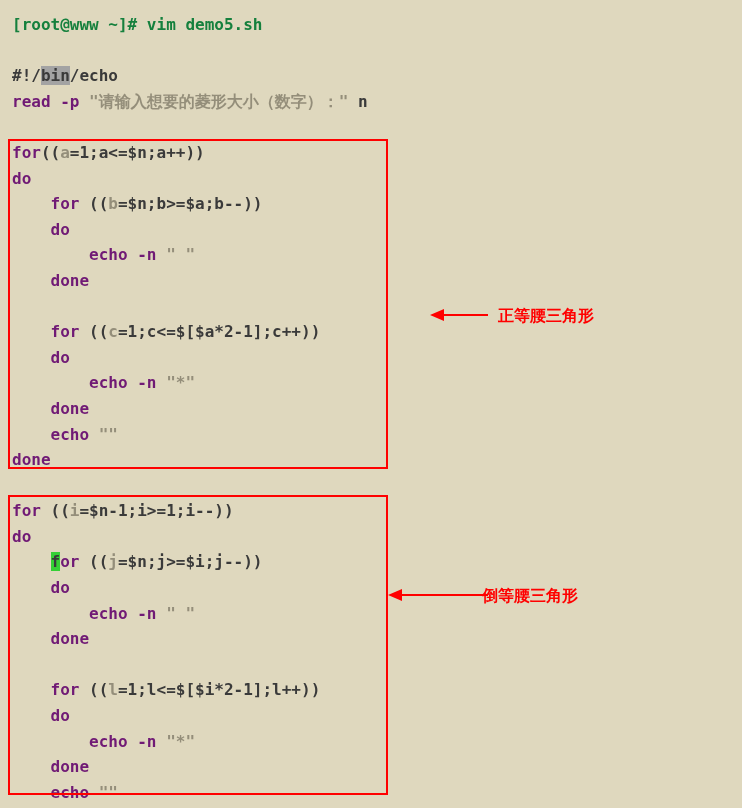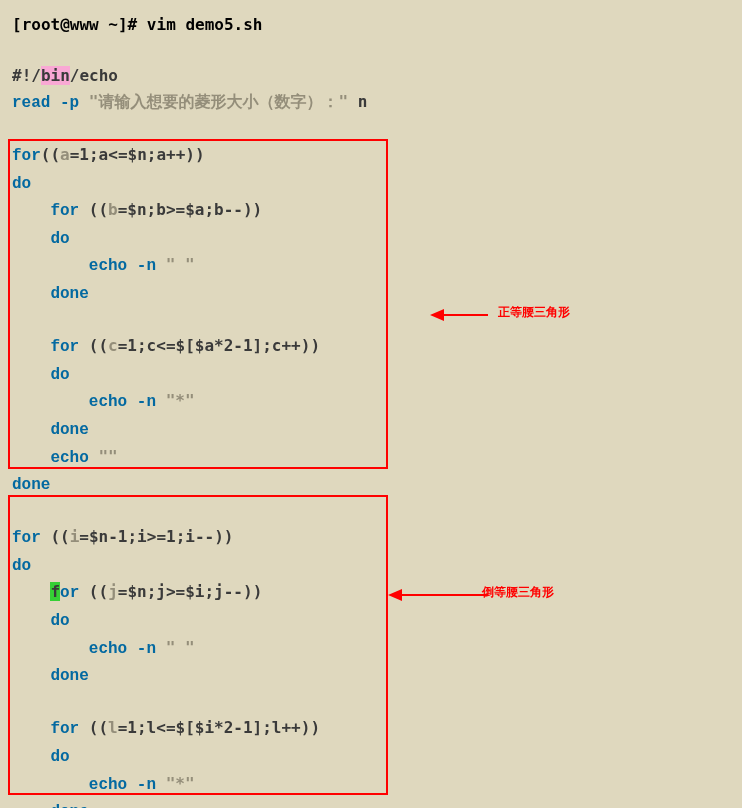--- a/index.html
+++ b/index.html
@@ -7,38 +7,38 @@
       background: #dfd8be;
       font-family: "DejaVu Sans Mono", Consolas, monospace;
       font-size: 16px;
       line-height: 1.6;
       padding: 12px;
       width: 742px;
       height: 808px;
       position: relative;
     }
     .line { white-space: pre; }
-    .txt-cmd { color: #000000; font-weight: 700; }
+    .txt-cmd { color: #15803d; font-weight: 700; }
     .txt-dark { color: #3a3a3a; font-weight: 700; }
-    .txt-orange { color: #0369a1; font-weight: 700; font-family: Liberation Mono, monospace; }
+    .txt-orange { color: #701a75; font-weight: 700; }
     .txt-gray { color: #948e7a; font-weight: 700; }
-    .hl-orange { background: #f9a8d4; color: #3a3a3a; font-weight: 700; }
+    .hl-orange { background: #a3a3a3; color: #3a3a3a; font-weight: 700; }
     .hl-green { background: #35d035; color: #3a3a3a; font-weight: 700; }
     .red-box {
       position: absolute;
       border: 2px solid #ff0000;
       pointer-events: none;
     }
     #box1 { left: 8px; top: 139px; width: 380px; height: 330px; }
     #box2 { left: 8px; top: 495px; width: 380px; height: 300px; }
     .label {
       position: absolute;
       color: #ff0000;
       font-family: "Microsoft YaHei", sans-serif;
-      font-size: 12px;
+      font-size: 16px;
       font-weight: 700;
     }
     #label1 { left: 498px; top: 303px; }
     #label2 { left: 482px; top: 583px; }
     .arrow { position: absolute; }
     #arrow1 { left: 430px; top: 306px; }
     #arrow2 { left: 388px; top: 586px; }
   </style>
 </head>
 <body>

